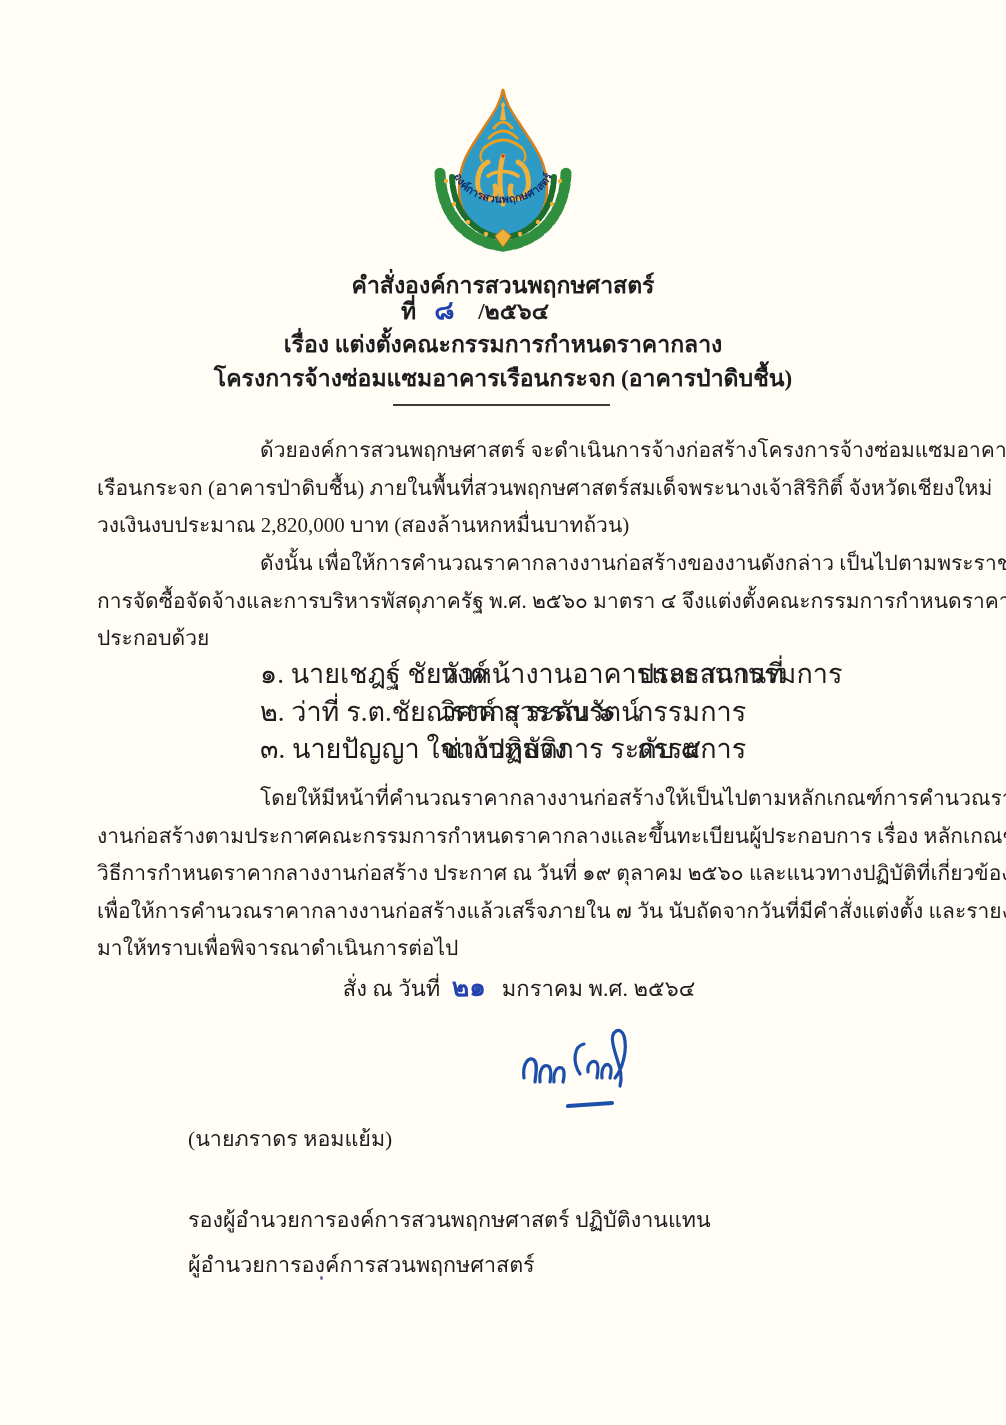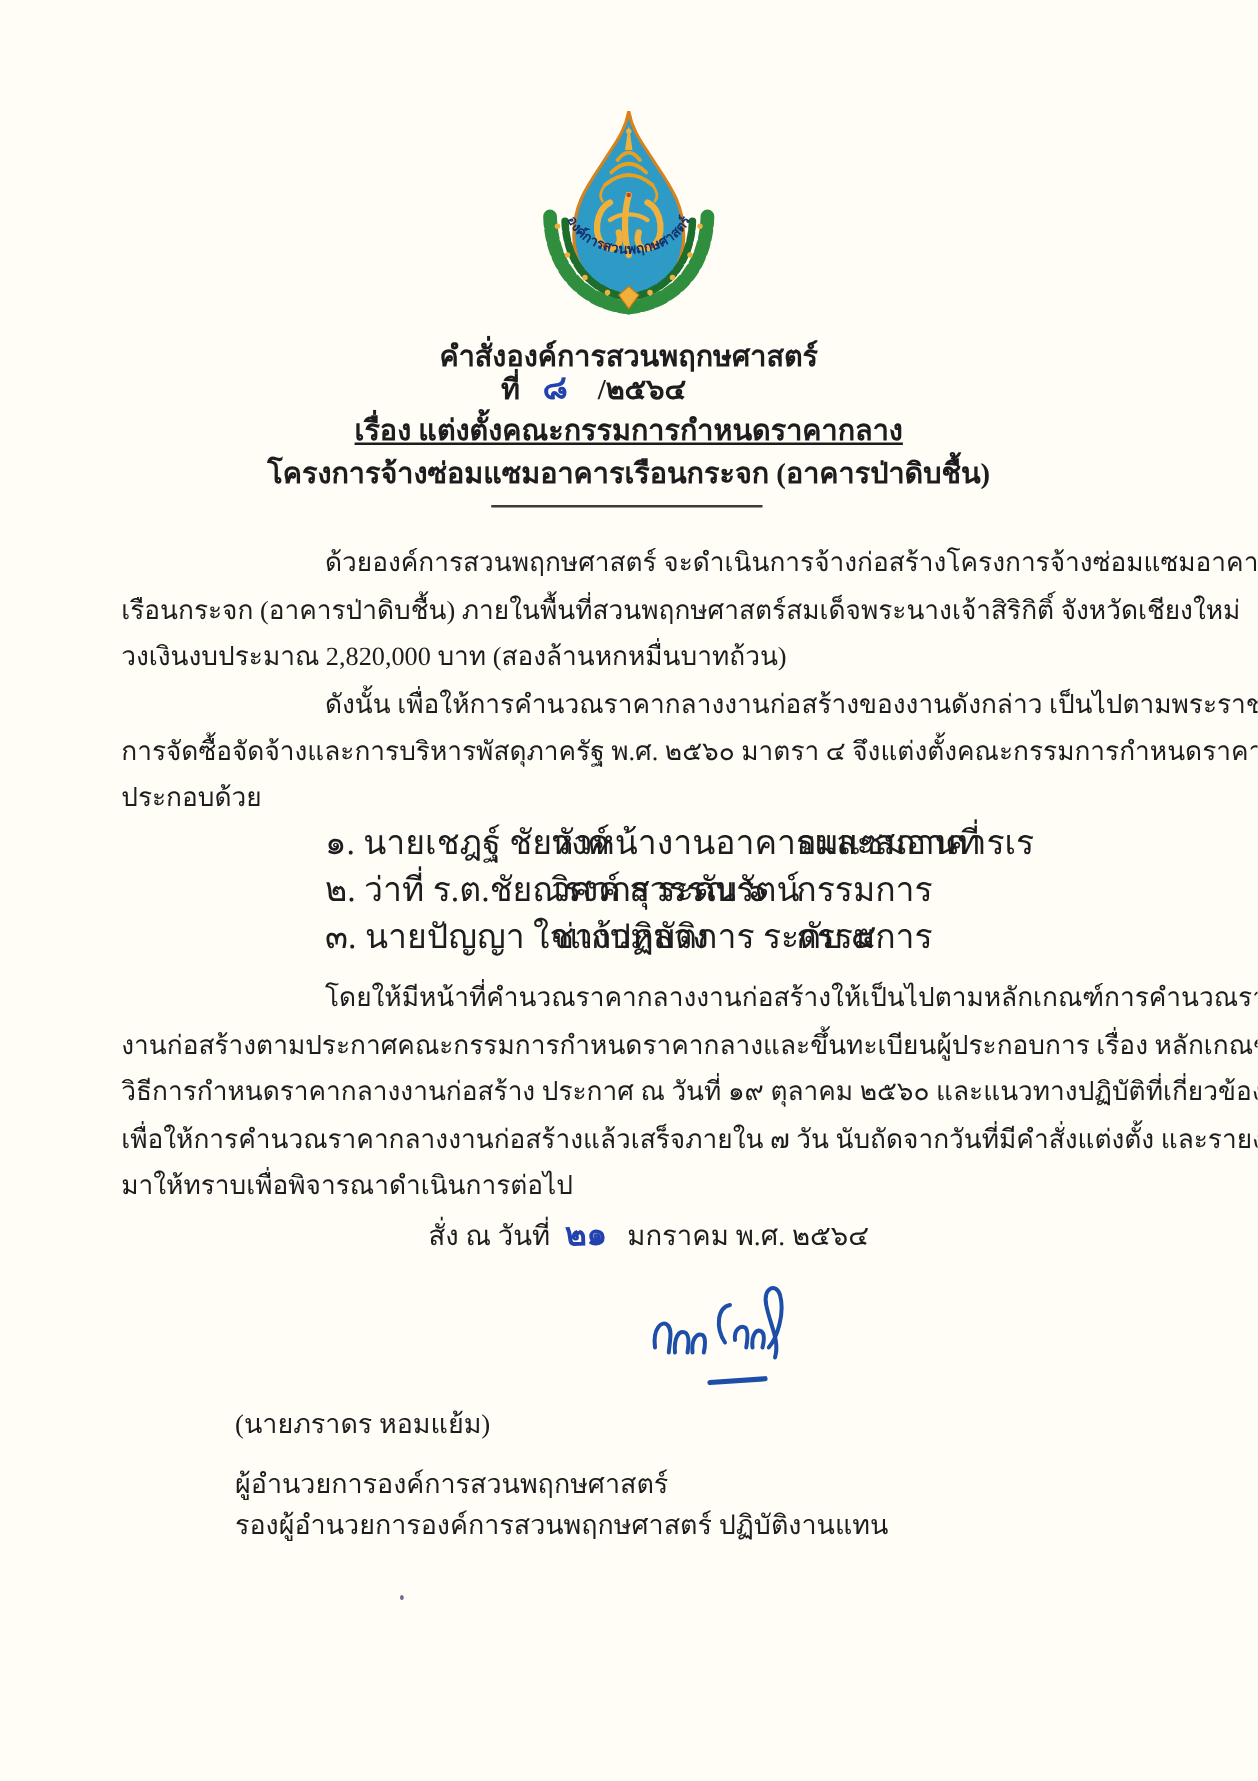--- a/index.html
+++ b/index.html
@@ -96,42 +96,42 @@
   <div class="abs title-text" style="top:267px;">คำสั่งองค์การสวนพฤกษศาสตร์</div>
 
   <div class="abs center-row" style="top:289px;transform:translateX(-28px);font-size:23px;font-weight:bold;">
     <span>ที่</span>
     <span style="width:18px;"></span>
     <span class="handwrite" style="transform:rotate(-4deg);">๘</span>
     <span style="width:24px;"></span>
     <span>/๒๕๖๔</span>
   </div>
 
-  <div class="abs title-text" style="top:326px;text-decoration:underline;">เรื่อง  แต่งตั้งคณะกรรมการกำหนดราคากลาง</div>
+  <div class="abs title-text" style="top:326px;">เรื่อง  แต่งตั้งคณะกรรมการกำหนดราคากลาง</div>
   <div class="abs title-text" style="top:360px;text-align:center;">โครงการจ้างซ่อมแซมอาคารเรือนกระจก (อาคารป่าดิบชื้น)</div>
 
   <div class="abs divider" style="left:393px;top:404px;width:217px;"></div>
 
   <div class="abs body-par" style="left:97px;top:432px;width:820px;">
     <div class="line indent">ด้วยองค์การสวนพฤกษศาสตร์ จะดำเนินการจ้างก่อสร้างโครงการจ้างซ่อมแซมอาคาร</div>
     <div class="line">เรือนกระจก (อาคารป่าดิบชื้น)  ภายในพื้นที่สวนพฤกษศาสตร์สมเด็จพระนางเจ้าสิริกิติ์ จังหวัดเชียงใหม่</div>
     <div class="line">วงเงินงบประมาณ 2,820,000 บาท (สองล้านหกหมื่นบาทถ้วน)</div>
   </div>
 
   <div class="abs body-par" style="left:97px;top:545px;width:820px;">
     <div class="line indent">ดังนั้น เพื่อให้การคำนวณราคากลางงานก่อสร้างของงานดังกล่าว เป็นไปตามพระราชบัญญัติ</div>
     <div class="line">การจัดซื้อจัดจ้างและการบริหารพัสดุภาครัฐ พ.ศ. ๒๕๖๐ มาตรา ๔ จึงแต่งตั้งคณะกรรมการกำหนดราคากลาง</div>
     <div class="line">ประกอบด้วย</div>
   </div>
 
   <div class="abs" style="left:260px;top:656px;width:680px;">
     <div class="committee-row">
       <span>๑. นายเชฎฐ์ ชัยวงค์</span>
       <span>หัวหน้างานอาคารและสถานที่</span>
-      <span>อมแซมอาคารเร</span>
+      <span>ประธานกรรมการ</span>
     </div>
     <div class="committee-row">
       <span>๒. ว่าที่ ร.ต.ชัยณรงค์ สุวรรณรัตน์</span>
       <span>วิศวกร ระดับ ๖</span>
       <span>กรรมการ</span>
     </div>
     <div class="committee-row">
       <span>๓. นายปัญญา ใจแก้วหลวง</span>
       <span>ช่างปฏิบัติการ ระดับ ๕</span>
       <span>กรรมการ</span>
@@ -164,17 +164,17 @@
         <path d="M76 52 C75 44 80 40 84 42 C87 44 86 52 85 58"></path>
         <path d="M90 58 C89 48 93 43 97 45 C100 47 99 54 98 58"></path>
         <path d="M103 58 C110 50 116 30 112 16 C109 6 98 10 101 24 C104 40 112 52 108 66"></path>
         <path d="M56 86 L100 83" stroke-width="4.2"></path>
       </g>
     </svg>
   </div>
 
   <div class="abs signer" style="left:188px;top:1123px;width:800px;">(นายภราดร  หอมแย้ม)</div>
   <div class="abs signer" style="left:188px;top:1156px;width:800px;margin-top:48px;">รองผู้อำนวยการองค์การสวนพฤกษศาสตร์ ปฏิบัติงานแทน</div>
-  <div class="abs signer" style="left:188px;top:1171px;width:800px;">ผู้อำนวยการองค์การสวนพฤกษศาสตร์</div>
+  <div class="abs signer" style="left:188px;top:1249px;width:800px;">ผู้อำนวยการองค์การสวนพฤกษศาสตร์</div>
 
   <div class="abs dot-artifact" style="left:320px;top:1276px;"></div>
 
 </div>
 
 </body></html>

